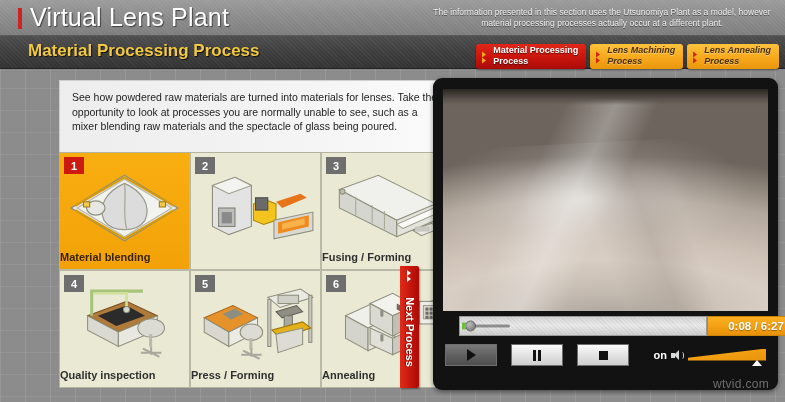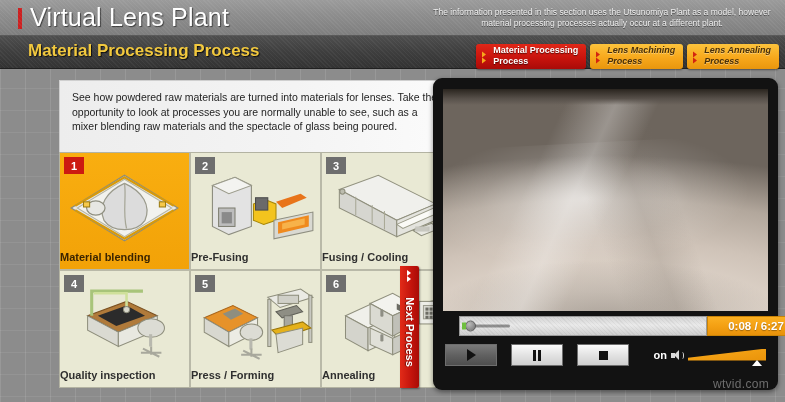--- a/index.html
+++ b/index.html
@@ -372,38 +372,37 @@
         <polygon points="18,18 40,10 56,18 34,26" fill="#f3f3f0" stroke="#9c9c8c" stroke-width="1"></polygon>
         <rect x="24" y="40" width="16" height="18" fill="#bdbdbd" stroke="#7e7e70"></rect>
         <rect x="27" y="44" width="10" height="11" fill="#8a8a8a"></rect>
         <polygon points="58,36 70,32 80,36 80,52 68,56 58,52" fill="#f3c41e" stroke="#a78708"></polygon>
         <rect x="60" y="30" width="12" height="12" fill="#6a6a6a" stroke="#4a4a4a"></rect>
         <polygon points="80,34 104,26 110,30 86,40" fill="#e8741a"></polygon>
         <polygon points="78,52 116,44 116,62 78,70" fill="#d9d9d2" stroke="#8e8e80"></polygon>
         <polygon points="82,54 112,47 112,58 82,65" fill="#ef8a1e"></polygon>
         <polygon points="86,55 108,50 108,56 86,61" fill="#f7b24a"></polygon>
       </svg>
-      <div class="cell-label">Pre-Fusing</div>
     </div>
 
     <div class="cell">
       <div class="badge">3</div>
       <svg class="icon-art" viewBox="0 0 120 80">
         <polygon points="14,22 52,8 108,36 70,52" fill="#f0f0ec" stroke="#92927f" stroke-width="1"></polygon>
         <polygon points="14,22 14,40 70,68 70,52" fill="#d6d6d0" stroke="#8e8e7c" stroke-width="1"></polygon>
         <polygon points="70,52 70,68 108,52 108,36" fill="#e4e4de" stroke="#8e8e7c" stroke-width="1"></polygon>
         <line x1="30" y1="29" x2="30" y2="47" stroke="#a8a895"></line>
         <line x1="46" y1="37" x2="46" y2="55" stroke="#a8a895"></line>
         <line x1="58" y1="43" x2="58" y2="61" stroke="#a8a895"></line>
         <polygon points="70,56 106,40 112,44 76,60" fill="#fafaf6" stroke="#9a9a88"></polygon>
         <polygon points="86,62 104,55 112,60 94,67" fill="#e9e9e2" stroke="#8e8e7c"></polygon>
         <rect x="88" y="58" width="14" height="5" fill="#c8c8c0"></rect>
         <circle cx="17" cy="24" r="2.5" fill="#bcbcae" stroke="#8e8e7c"></circle>
       </svg>
-      <div class="cell-label">Fusing / Cooling</div>
+      <div class="cell-label">Fusing / Forming</div>
     </div>
 
     <div class="cell">
       <div class="badge">4</div>
       <svg class="icon-art" viewBox="0 0 120 80">
         <polygon points="24,30 62,16 92,30 54,46" fill="#b07a3a" stroke="#7a5020"></polygon>
         <polygon points="24,30 24,44 54,60 54,46" fill="#dadad2" stroke="#8e8e7c"></polygon>
         <polygon points="54,46 54,60 92,44 92,30" fill="#e8e8e0" stroke="#8e8e7c"></polygon>
         <polygon points="34,30 62,20 80,30 52,40" fill="#2b2b2b"></polygon>
         <path d="M28,30 L28,6 L78,6" fill="none" stroke="#a8c47a" stroke-width="3"></path>

